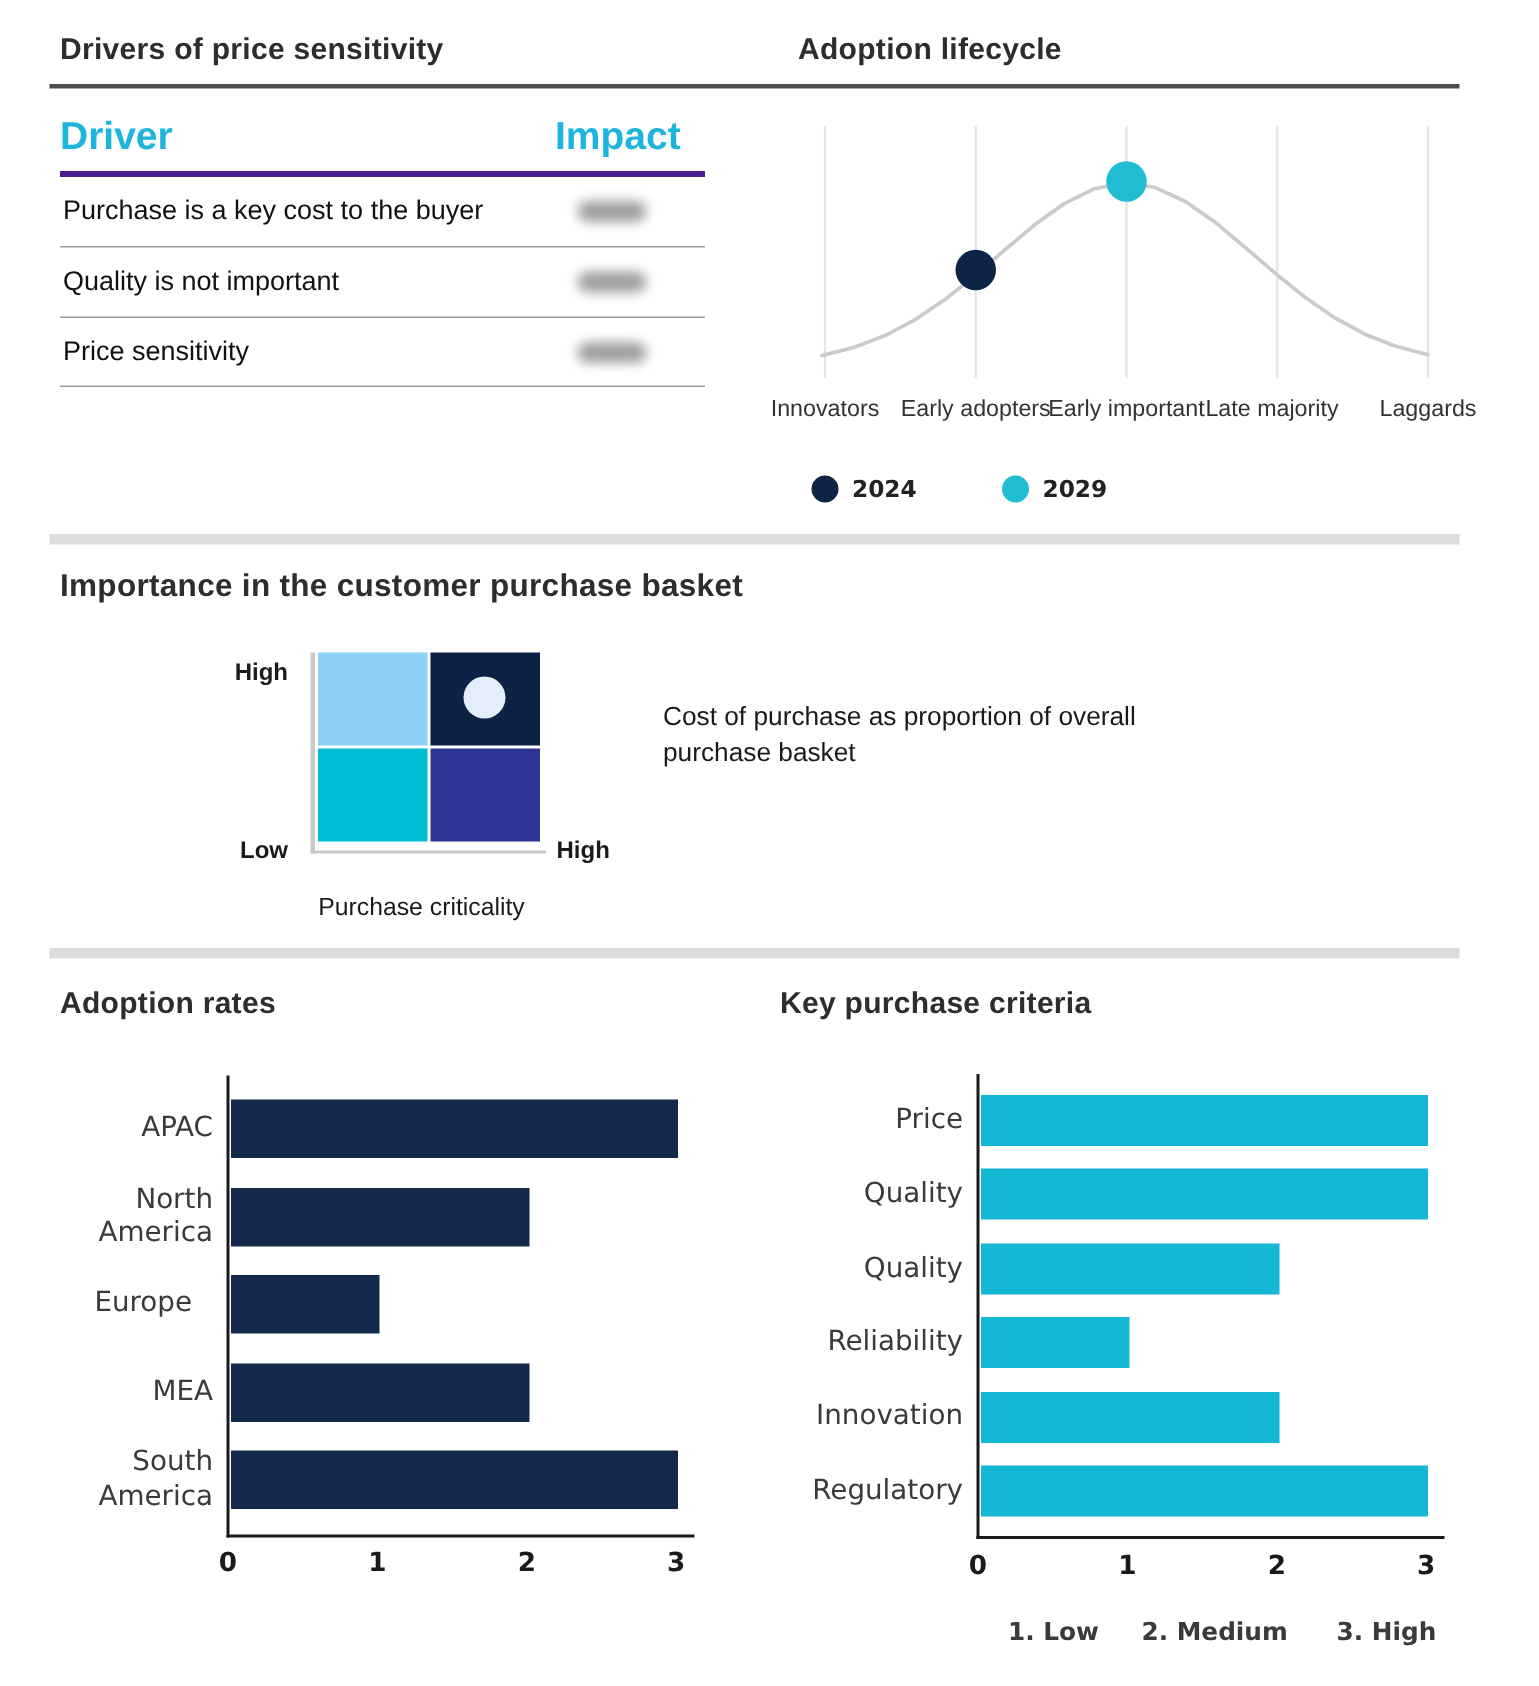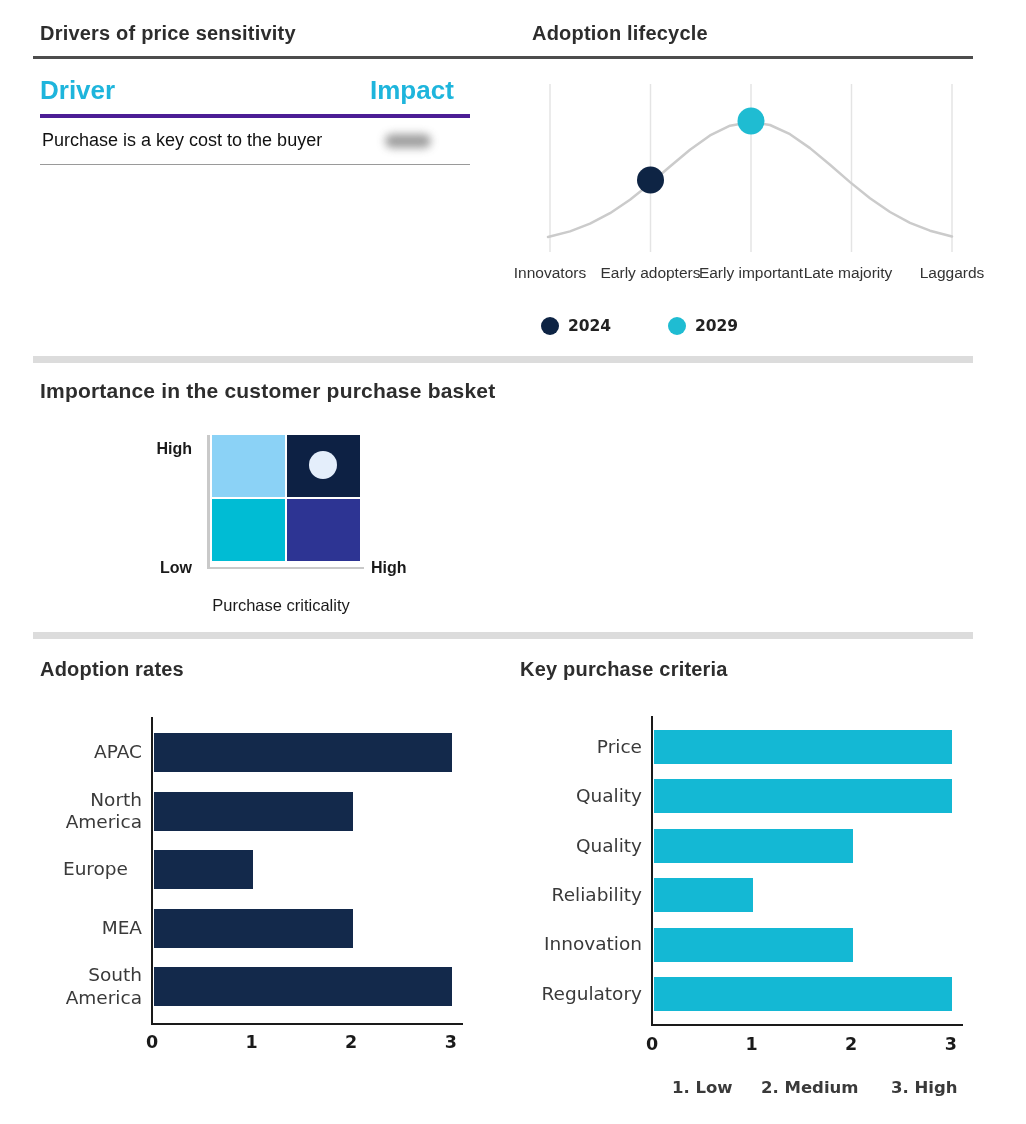--- a/index.html
+++ b/index.html
@@ -63,20 +63,28 @@
 
   <div id="drivers-table">
     <div class="tbl-head">
       <span class="hcell h1">Driver</span>
       <span class="hcell h2">Impact</span>
     </div>
     <div class="tbl-row">
       <span class="driver">Purchase is a key cost to the buyer</span>
       <span class="blob"></span>
     </div>
+    <div class="tbl-row">
+      <span class="driver">Quality is not important</span>
+      <span class="blob"></span>
+    </div>
+    <div class="tbl-row">
+      <span class="driver">Price sensitivity</span>
+      <span class="blob"></span>
+    </div>
   </div>
 
   <svg id="lifecycle-svg" width="490" height="175" viewBox="500 80 490 175">
     <g stroke="#e4e4e4" stroke-width="1.5">
       <line x1="550" y1="84" x2="550" y2="252"></line>
       <line x1="650.5" y1="84" x2="650.5" y2="252"></line>
       <line x1="751" y1="84" x2="751" y2="252"></line>
       <line x1="851.5" y1="84" x2="851.5" y2="252"></line>
       <line x1="952" y1="84" x2="952" y2="252"></line>
     </g>
@@ -113,20 +121,21 @@
     <div class="quad" style="background: rgb(13, 33, 68);"></div>
     <div class="quad" style="background: rgb(0, 188, 212);"></div>
     <div class="quad" style="background: rgb(45, 52, 147);"></div>
     <div id="matrix-marker" style="background: rgb(228, 238, 251);"></div>
   </div>
 
   <div class="mlabel" style="left:140px;top:440px;width:52px;text-align:right;">High</div>
   <div class="mlabel" style="left:140px;top:559px;width:52px;text-align:right;">Low</div>
   <div class="mlabel" style="left:371px;top:559px;">High</div>
   <div id="matrix-xlabel">Purchase criticality</div>
+  <div id="matrix-annotation">Cost of purchase as proportion of overall purchase basket</div>
 
   <div class="sep" style="top:632px;"></div>
   <div class="sec-title" style="left:40px;top:658px;">Adoption rates</div>
   <div class="sec-title" style="left:520px;top:658px;">Key purchase criteria</div>
 
   <div class="yaxis" style="left:150.5px;top:717px;width:2.5px;height:308px;"></div>
   <div class="xaxis" style="left:150.5px;top:1022.5px;width:312px;height:2.5px;"></div>
   <div class="barchart" id="chart-adoption">
       <div class="bar-label" style="left: 34px; top: 733px; width: 108px; height: 39px;">APAC</div>
       <div class="bar" style="left: 153.5px; top: 733px; width: 298.8px; height: 39px; background: rgb(19, 41, 75);"></div>

